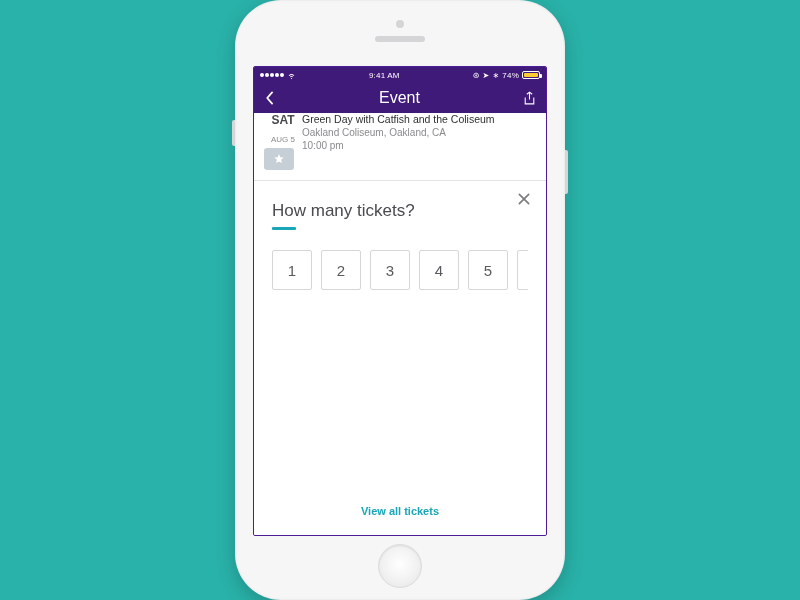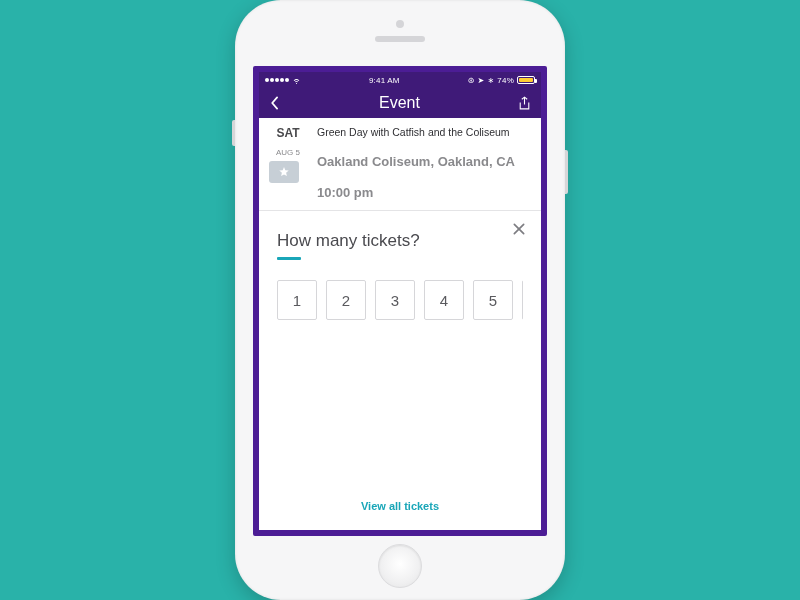--- a/index.html
+++ b/index.html
@@ -59,21 +59,21 @@
     border-radius: 50%;
     background: radial-gradient(circle at 50% 45%, #fff 0%, #f0f0f1 60%, #e2e2e3 100%);
     border: 1px solid #dcdcde;
     box-shadow: inset 0 1px 2px rgba(0,0,0,0.08);
   }
 
   
   .screen {
     width: 100%; height: 100%;
     background: #fca5a5;
-    border: 6px solid #4c1d95;
+    border: 1px solid #4c1d95;
     border-radius: 2px;
     overflow: hidden;
     position: relative;
     display: flex;
     flex-direction: column;
   }
 
   
   .statusbar {
     height: 16px;
@@ -120,43 +120,42 @@
     justify-content: space-between;
     padding: 0 10px;
     font-size: 12px;
   }
   .nav-back svg, .nav-share svg { display:block; }
   .nav-title { font-weight: 400; font-size: 16px; }
 
   
   .event-row {
     display: flex;
-    gap: 10px;
-    padding: 8px 10px 10px 10px;
+    padding: 0 10px 10px 10px;
     border-bottom: 1px solid #e4e4e6;
     background: #fff;
   }
   .date-tile {
     width: 38px;
     text-align: center;
     color: #5b5b5f;
   }
   .date-tile .dow { font-weight: 700; font-size: 12px; color:#4a4a4d; }
   .date-tile .md  { font-size: 8px; color:#8a8a8d; margin-top: 8px; }
   .date-tile .thumb {
     margin-top: 4px;
     width: 30px; height: 22px;
     background: #c7cfd6;
     border-radius: 3px;
     display:flex; align-items:center; justify-content:center;
     color:#fff;
   }
   .event-meta .title { font-size: 10.5px; color:#2f2f33; }
   .event-meta .venue, .event-meta .time {
-    font-size: 13px; color:#8a8a8d; margin-top: 16px; font-weight: bold;
+    font-size: 10px; color:#8a8a8d; margin-top: 2px;
   }
 
   
   .sheet {
     flex: 1;
     background: #fff;
     position: relative;
     padding: 20px 18px 12px 18px;
     display: flex;
     flex-direction: column;

